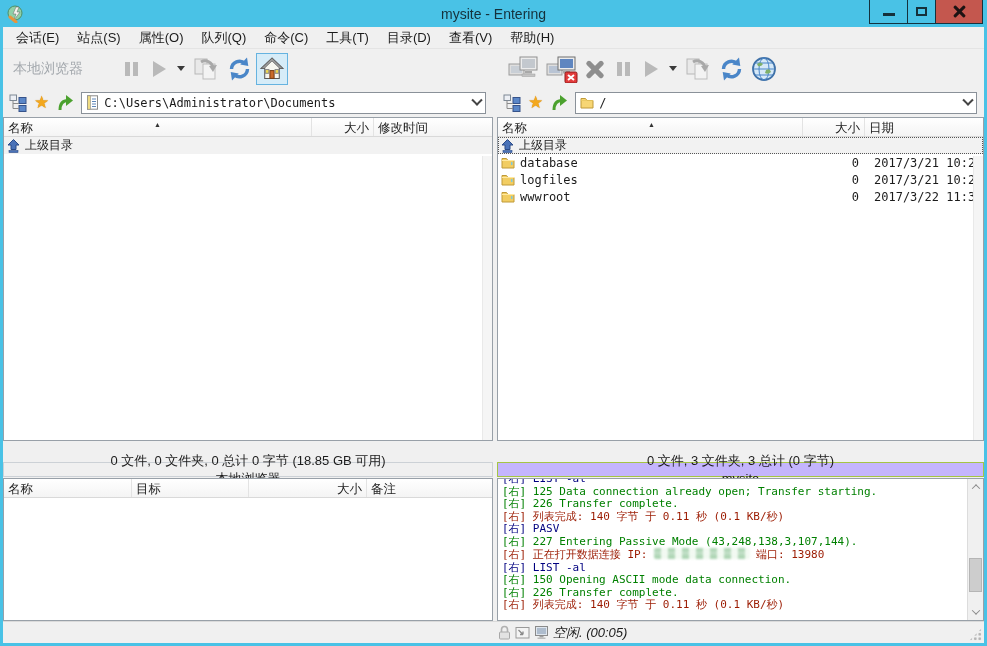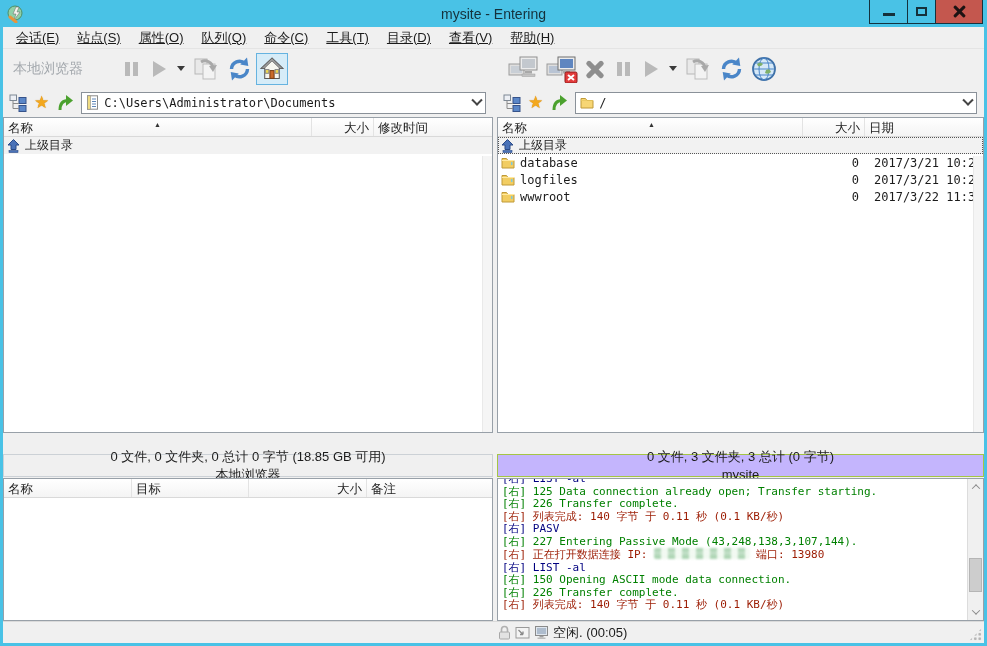--- a/index.html
+++ b/index.html
@@ -43,21 +43,21 @@
   .glyph-close::after  { transform: rotate(-45deg); }
 
   
   .client {
     position: absolute; left: 3px; right: 3px; top: 27px; bottom: 3px;
     background: #f0f0f0; display: flex; flex-direction: column;
   }
 
   
   .menubar { height: 22px; display: flex; align-items: center; padding-left: 4px;
-             border-bottom: 1px solid #e4e4e4; font-size: 13px; text-decoration: underline; }
+             border-bottom: 1px solid #e4e4e4; font-size: 13px; }
   .menu-item { padding: 2px 9px; cursor: default; }
 
   
   .split { display: flex; }
   .lhalf { width: 490px; flex: none; }
   .vgap  { width: 4px; flex: none; background: #f0f0f0; }
   .rhalf { flex: 1; }
 
   
   .toolbars { height: 39px; }
@@ -102,21 +102,21 @@
   .lrow { height: 17px; display: flex; align-items: center; font-size: 12px; }
   .lrow .cell-name { flex: 1; display: flex; align-items: center; gap: 5px; padding-left: 3px; overflow: hidden; text-align: center; }
   .lrow .cell-size { width: 62px; text-align: right; padding-right: 6px; }
   .lrow .cell-time { width: 118px; padding-left: 9px; }
   .row-parent { background: #f2f2f2; }
   .row-focus { outline: 1px dotted #555; outline-offset: -1px; }
   .scrolltrack { position: absolute; right: 0; top: 19px; bottom: 0; width: 10px;
                  background: #f5f5f5; border-left: 1px solid #e9e9e9; }
 
   
-  .statuses { height: 44px; padding-top: 21px; }
+  .statuses { height: 36px; padding-top: 21px; }
   .status-box { height: 100%; border: 1px solid #ccd1d6; background: #f0f0f0;
                 display: flex; flex-direction: column; align-items: center; justify-content: center;
                 font-size: 13px; line-height: 18px; }
   .status-box.remote { border-color: #a5c545; }
 
   
   .bottoms { height: 144px; flex: none; padding-top: 1px; }
   .queuebox { height: 100%; background: #fff; border: 1px solid #98a0a8; display: flex; flex-direction: column; }
   .qh-name { width: 128px; } .qh-target { width: 117px; } .qh-size { width: 118px; text-align: right; }
   .qh-remark { flex: 1; border-right: none; }
@@ -140,21 +140,21 @@
   .schev.u { transform: rotate(-135deg) translate(-1px,-1px); }
   .schev.d { transform: rotate(45deg) translate(-1px,-1px); }
   .sthumb { position: absolute; left: 1px; right: 1px; top: 56%; height: 24%;
             background: #cdcdcd; border: 1px solid #b5b5b5; }
 
   
   .statusbar { height: 22px; flex: none; border-top: 1px solid #dadada;
                display: flex; align-items: center; position: relative; }
   .sb-spacer { width: 494px; flex: none; }
   .sb-icons { display: flex; align-items: center; gap: 3px; }
-  .sb-text { font-size: 13px; margin-left: 2px; }
+  .sb-text { font-size: 13px; margin-left: 2px; font-style: italic; }
   .resize-grip { position: absolute; right: 2px; bottom: 2px; width: 13px; height: 13px;
       background-image: radial-gradient(circle, #b3b3b3 1.2px, transparent 1.4px);
       background-size: 4.5px 4.5px; background-position: bottom right;
       clip-path: polygon(100% 0, 100% 100%, 0 100%); }
 
   svg { display: block; }
 </style>
 </head>
 <body>
 

